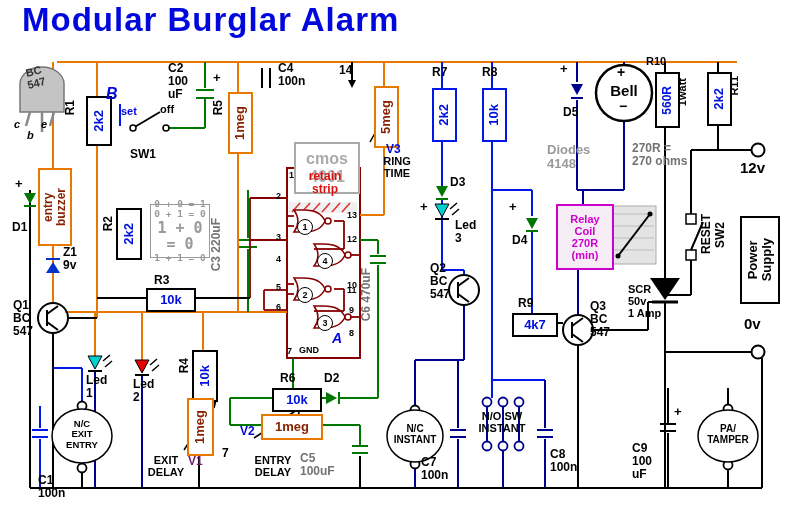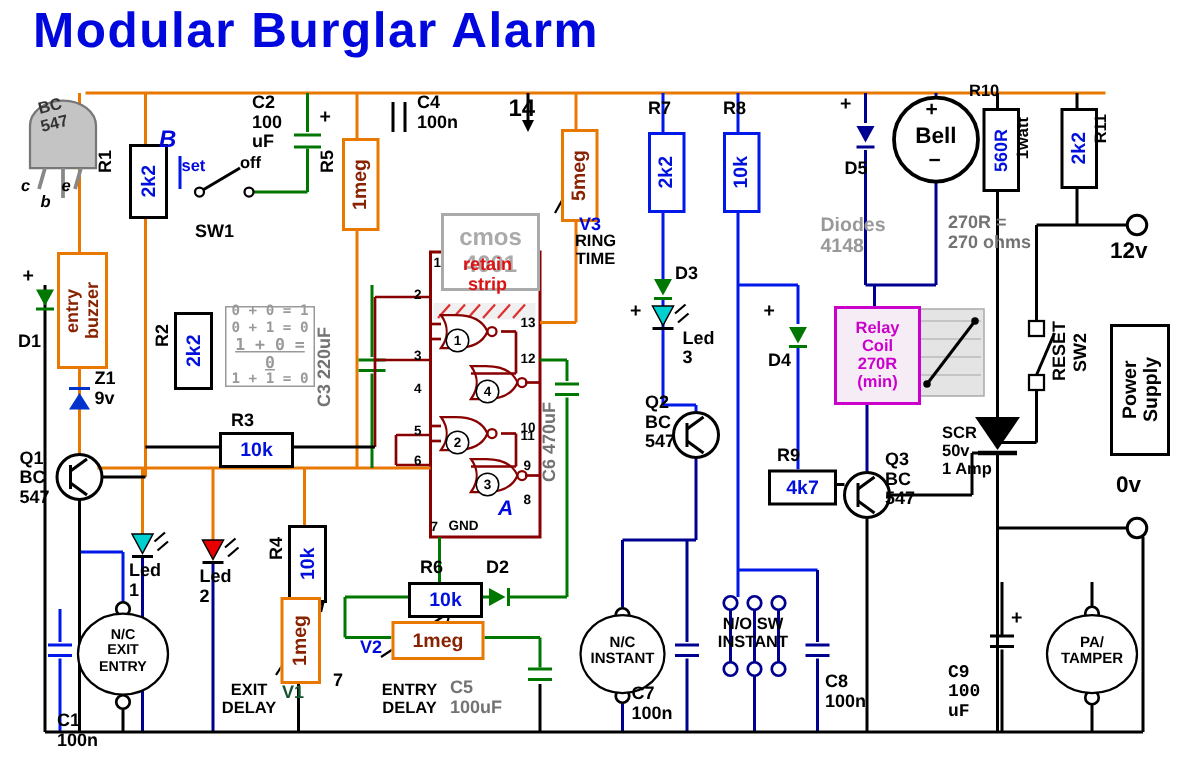--- a/index.html
+++ b/index.html
@@ -352,21 +352,21 @@
 <div class="lbl" style="left:168px;top:62px;">C2
 100
 uF</div>
 <div class="lbl" style="left:213px;top:71px;font-size:13px;">+</div>
 
 <div class="lbl vt" style="left:212px;top:100px;">R5</div>
 <div class="box obox" style="left:228px;top:92px;width:21px;height:58px;">
   <span class="vt maroon">1meg</span></div>
 <div class="lbl" style="left:278px;top:62px;">C4
 100n</div>
-<div class="lbl" style="left:339px;top:64px;font-size:16px;">14</div>
+<div class="lbl" style="left:339px;top:64px;font-size:12px;">14</div>
 <div class="box gbox" style="left:294px;top:106px;width:62px;height:48px;font-size:16px;">
   <span>cmos
 4001</span></div>
 
 <div class="box obox" style="left:374px;top:86px;width:21px;height:58px;">
   <span class="vt maroon">5meg</span></div>
 <div class="lbl" style="left:386px;top:143px;color:#0008dd;">V3</div>
 <div class="lbl ctr" style="left:376px;top:156px;width:42px;font-size:11px;">RING
 TIME</div>
 
@@ -421,21 +421,21 @@
 <div class="lbl" style="left:13px;top:299px;">Q1
 BC
 547</div>
 
 <div class="lbl vt" style="left:102px;top:216px;">R2</div>
 <div class="box" style="left:116px;top:208px;width:22px;height:48px;">
   <span class="vt">2k2</span></div>
 <div class="box" style="left:150px;top:204px;width:58px;height:52px;border:1px solid #9a9a9a;flex-direction:column;">
   <div class="gray mono" style="font-size:9.5px;">0 + 0 = 1</div>
   <div class="gray mono" style="font-size:9.5px;">0 + 1 = 0</div>
-  <div class="gray mono" style="font-size:11px;text-decoration:underline;">1 + 0 = 0</div>
+  <div class="gray mono" style="font-size:15px;">1 + 0 = 0</div>
   <div class="gray mono" style="font-size:9.5px;text-align:right;">1 + 1 = 0</div>
 </div>
 <div class="lbl vt green" style="left:210px;top:218px;">C3  220uF</div>
 
 <div class="lbl ctr red" style="left:298px;top:170px;width:54px;z-index:4;">retain
 strip</div>
 <div class="pin" style="left:289px;top:170px;">1</div>
 <div class="pin" style="left:276px;top:191px;">2</div>
 <div class="pin" style="left:276px;top:232px;">3</div>
 <div class="pin" style="left:276px;top:254px;">4</div>
@@ -482,21 +482,21 @@
 2</div>
 <div class="lbl vt" style="left:178px;top:358px;">R4</div>
 <div class="box" style="left:192px;top:350px;width:22px;height:48px;">
   <span class="vt">10k</span></div>
 <div class="lbl" style="left:280px;top:372px;">R6</div>
 <div class="box" style="left:272px;top:388px;width:46px;height:20px;">
   <span>10k</span></div>
 <div class="lbl" style="left:324px;top:372px;">D2</div>
 <div class="box obox" style="left:187px;top:398px;width:23px;height:54px;">
   <span class="vt maroon">1meg</span></div>
-<div class="lbl" style="left:188px;top:455px;color:#14532d;">V1</div>
+<div class="lbl" style="left:188px;top:455px;color:#701a75;">V1</div>
 <div class="lbl ctr" style="left:140px;top:455px;width:52px;font-size:11px;">EXIT
 DELAY</div>
 <div class="lbl" style="left:222px;top:447px;">7</div>
 <div class="box obox" style="left:261px;top:414px;width:58px;height:22px;">
   <span class="maroon">1meg</span></div>
 <div class="lbl" style="left:240px;top:425px;color:#0008dd;">V2</div>
 <div class="lbl ctr" style="left:246px;top:455px;width:54px;font-size:11px;">ENTRY
 DELAY</div>
 <div class="lbl green" style="left:300px;top:452px;">C5
 100uF</div>
@@ -507,20 +507,20 @@
 <div class="lbl" style="left:38px;top:454px;margin-top:20px;">C1
 100n</div>
 <div class="lbl ctr" style="left:393px;top:424px;width:44px;font-size:10px;z-index:4;">N/C
 INSTANT</div>
 <div class="lbl" style="left:421px;top:456px;">C7
 100n</div>
 <div class="lbl ctr" style="left:474px;top:411px;width:56px;font-size:11px;">N/O SW
 INSTANT</div>
 <div class="lbl" style="left:550px;top:448px;">C8
 100n</div>
-<div class="lbl" style="left:632px;top:442px;font-family:Liberation Mono, monospace;">C9
+<div class="lbl" style="left:632px;top:442px;">C9
 100
 uF</div>
 <div class="lbl" style="left:674px;top:405px;font-size:13px;">+</div>
 <div class="lbl ctr" style="left:704px;top:424px;width:48px;font-size:10px;z-index:4;">PA/
 TAMPER</div>
 
 </div>
 
 </body></html>

